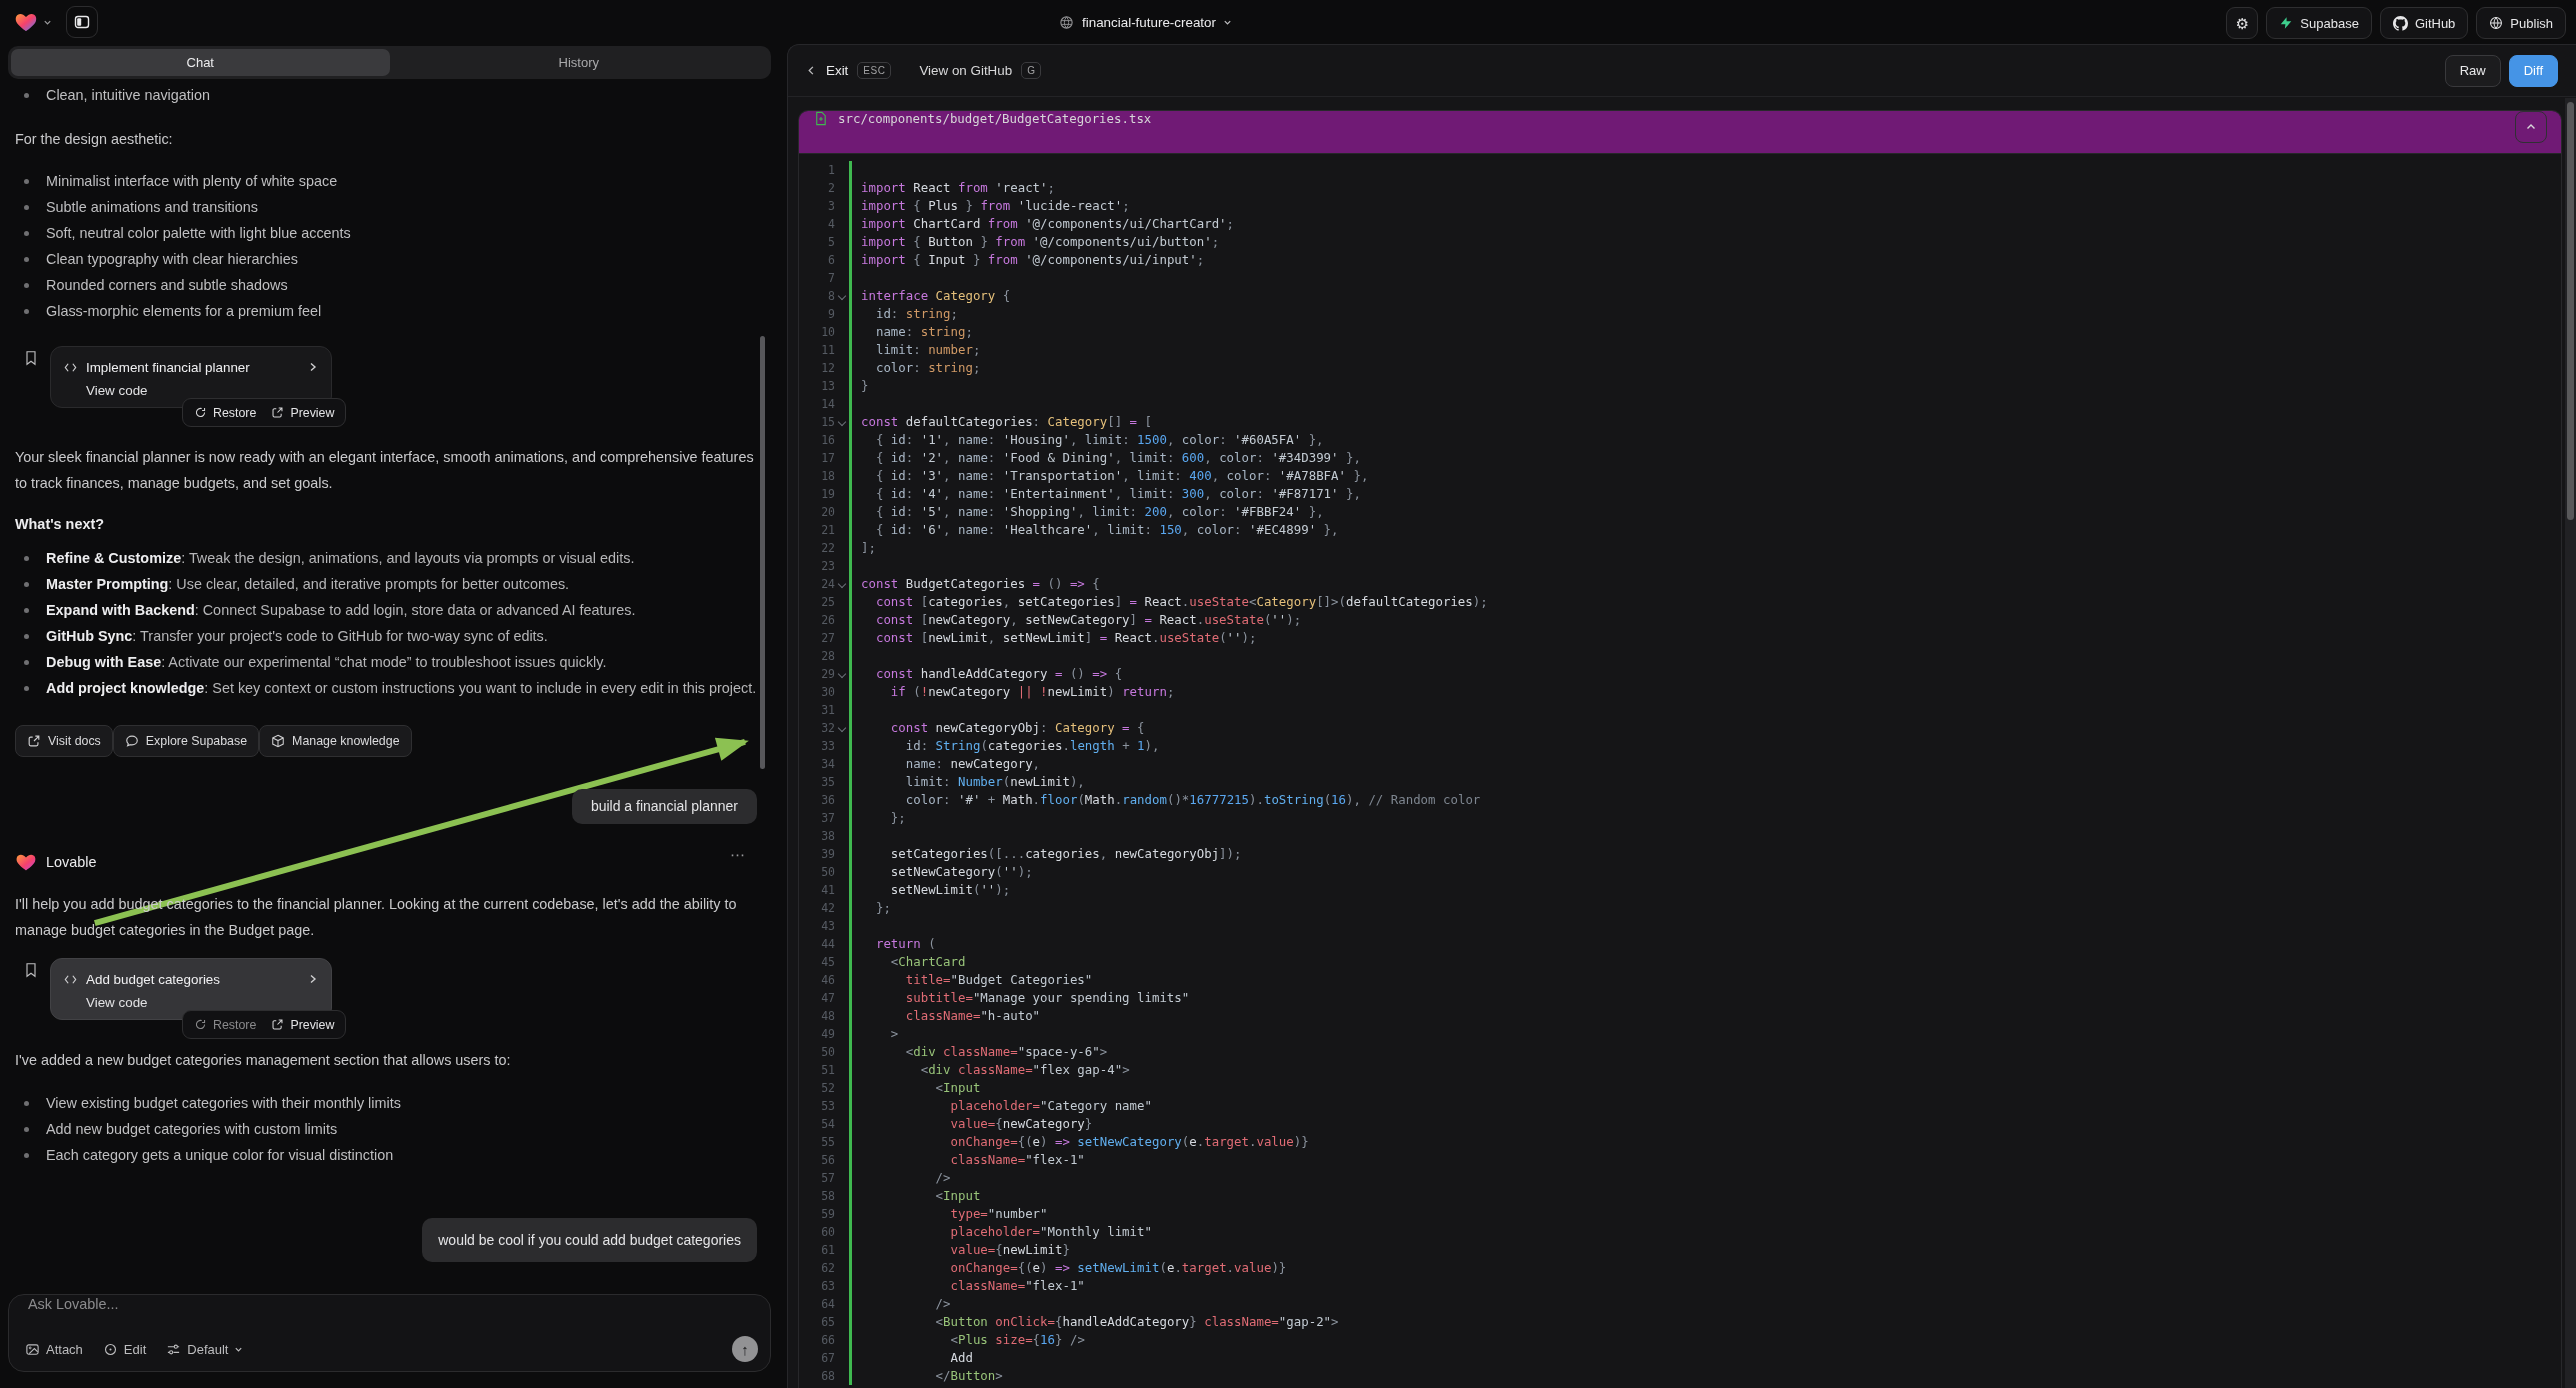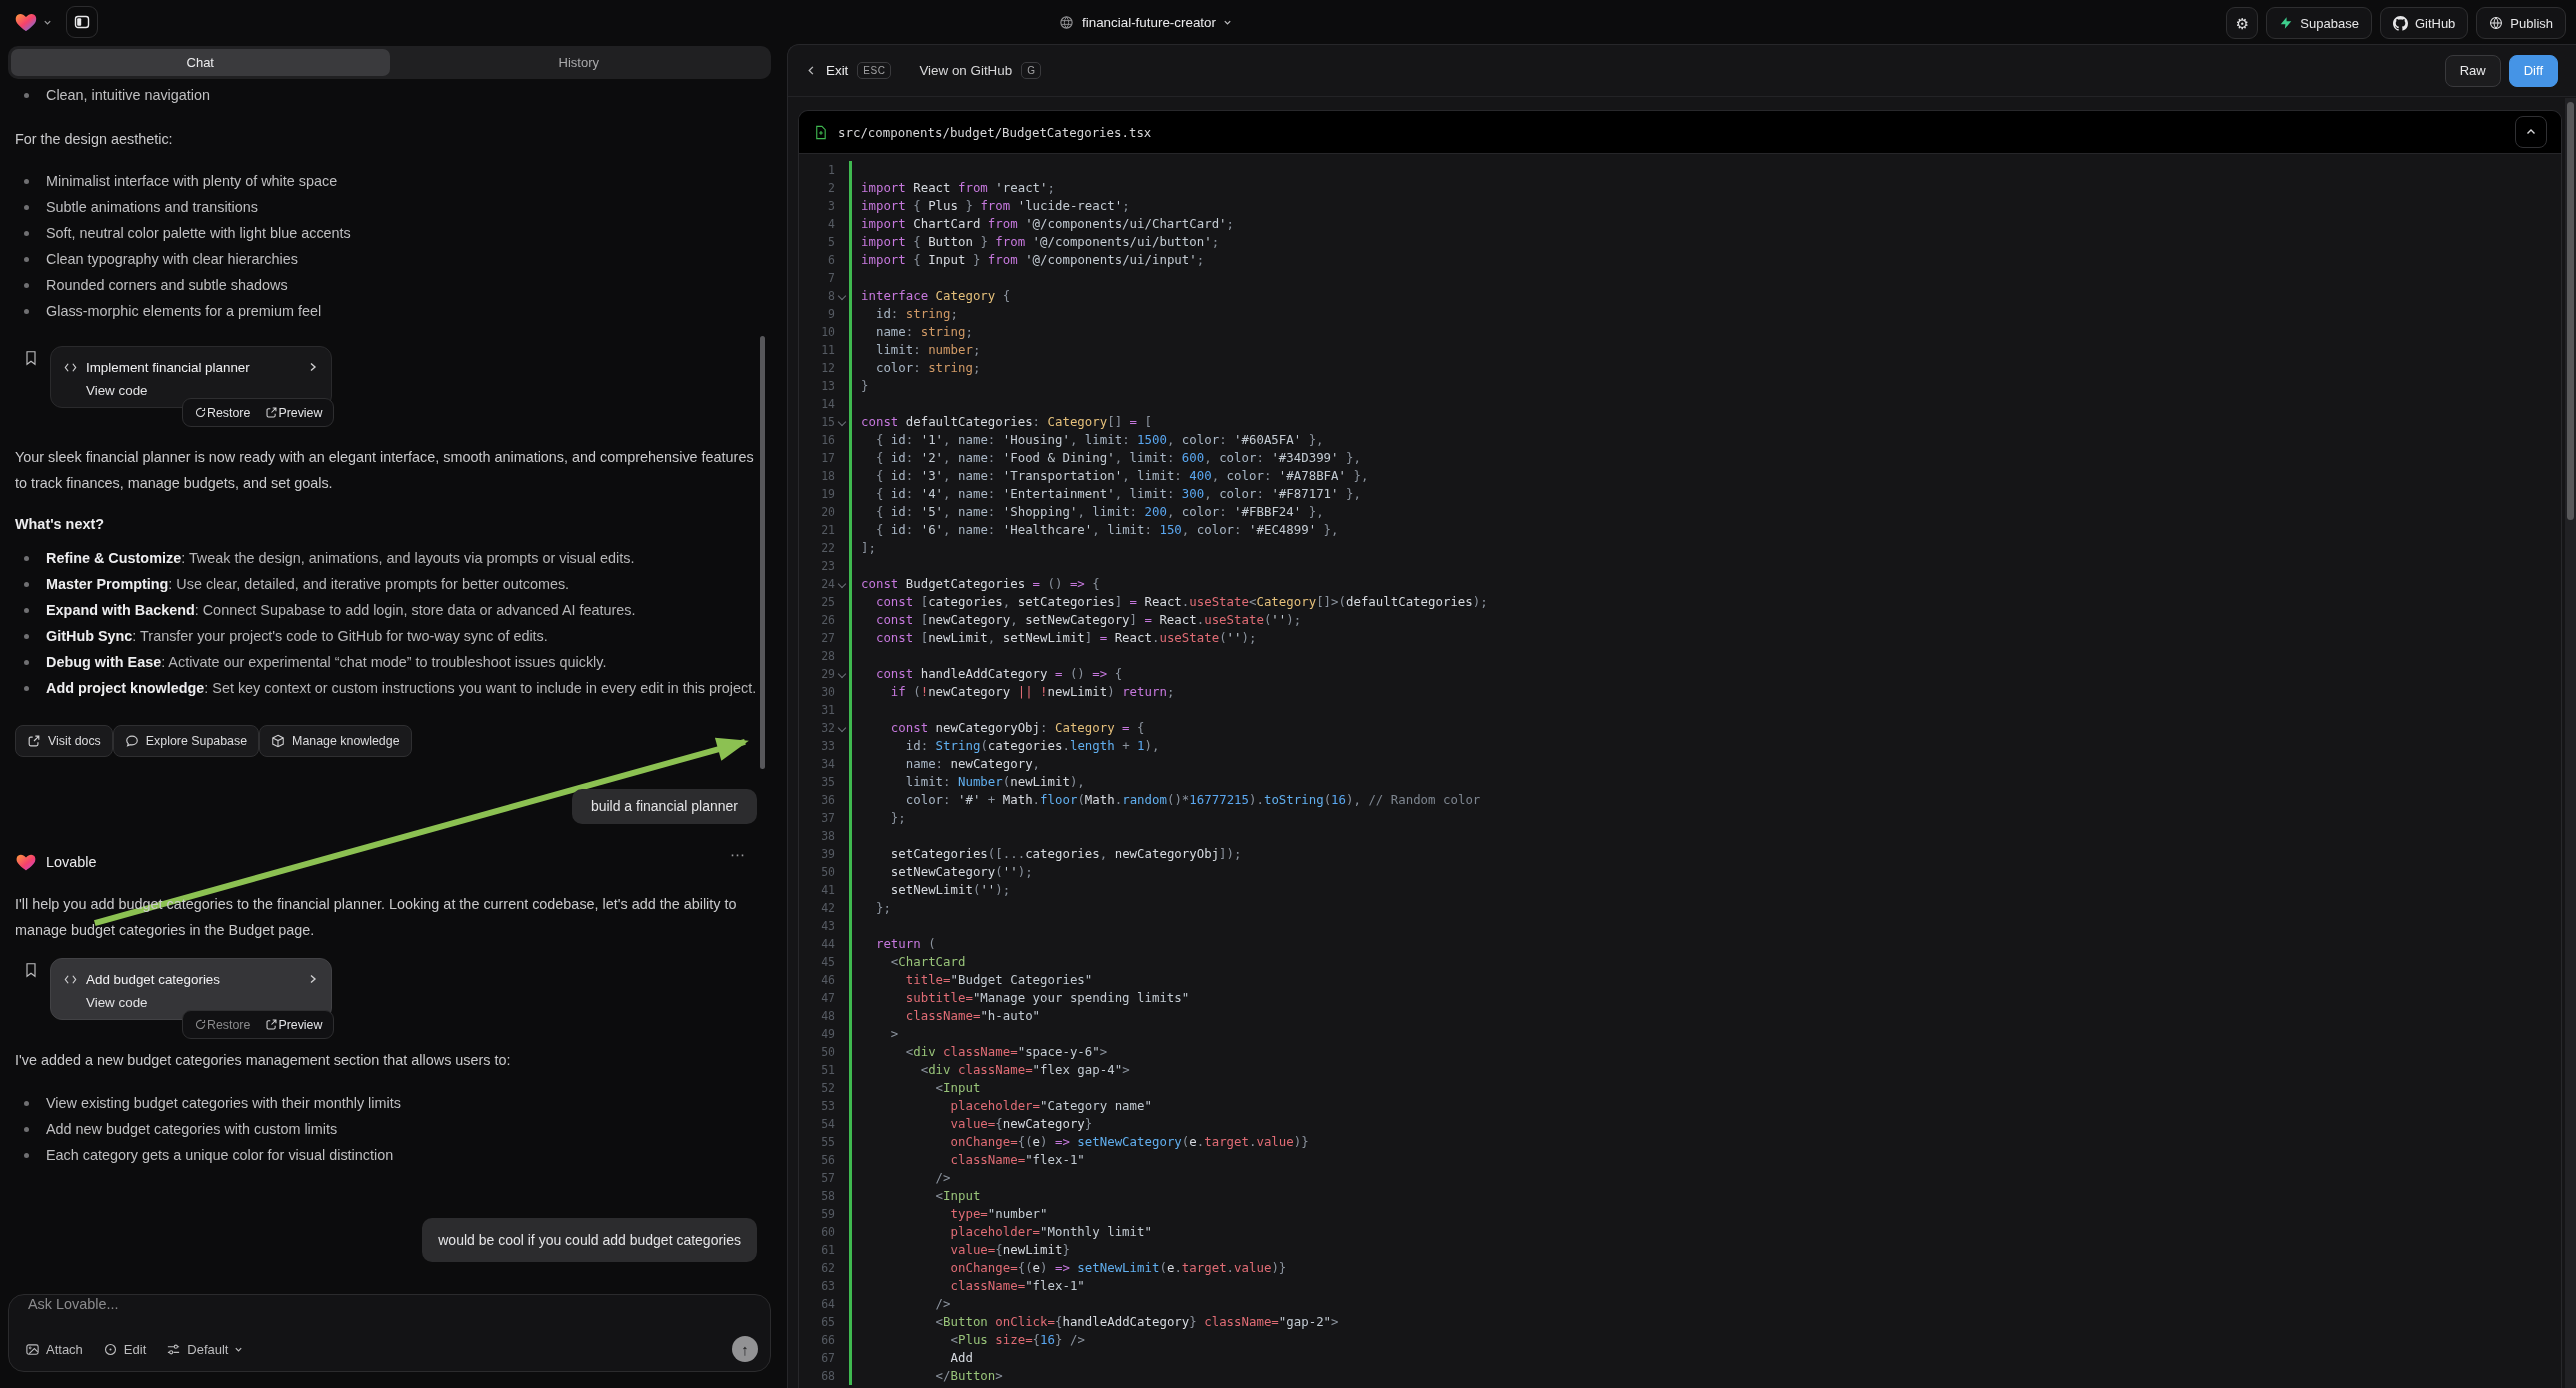--- a/index.html
+++ b/index.html
@@ -68,21 +68,21 @@
   .action-card{border-radius:12px;padding:8px 12px;box-sizing:border-box;height:62px;}
   .card-wrap.c1 .action-card{background:#18181a;border:1px solid #2a2a2c;}
   .card-wrap.c2 .action-card{background:#353538;border:1px solid #424245;}
   .ac-row1{display:flex;align-items:center;gap:8px;height:24px;}
   .code-ic{width:15px;height:15px;stroke:#cdcdcf;fill:none;}
   .ac-title{color:#f0f0f2;font-size:13.4px;flex:1;}
   .ac-chev{width:12px;height:12px;stroke:#cfcfd1;fill:none;}
   .ac-link{margin-left:23px;margin-top:2px;color:#e2e2e4;font-size:13.4px;line-height:20px;}
   .pill{position:absolute;left:132px;top:52px;height:27px;display:flex;align-items:center;gap:15px;
     padding:0 11px;background:#111113;border:1px solid #2e2e30;border-radius:9px;white-space:nowrap;}
-  .pill .pi{display:flex;align-items:center;gap:0;color:#e3e3e5;font-size:12.4px;}
+  .pill .pi{display:flex;align-items:center;gap:6px;color:#e3e3e5;font-size:12.4px;}
   .pill .pi svg{width:13px;height:13px;stroke:#d5d5d7;fill:none;}
   .pill .pi.dim,.pill .pi.dim svg{color:#8a8a8c;stroke:#8a8a8c;}
 
   .chat-thumb{position:absolute;left:760px;top:292px;width:5px;height:433px;border-radius:3px;
     background:#57575a;z-index:5;}
 
   
   .composer{position:absolute;left:8px;right:16px;bottom:16px;height:78px;background:#131315;
     border:1px solid #2b2b2d;border-radius:16px;box-sizing:border-box;z-index:4;}
   .composer input{position:absolute;left:17px;top:0;right:17px;background:transparent;border:none;
@@ -105,21 +105,21 @@
     letter-spacing:0.5px;}
   .vog{margin-left:28px;display:flex;align-items:center;gap:9px;color:#d8d8da;font-size:13.4px;}
   .ct-right{margin-left:auto;display:flex;gap:8px;}
   .raw-btn{height:30px;padding:0 14px;display:flex;align-items:center;background:#1c1c1e;
     border:1px solid #39393c;border-radius:8px;color:#e8e8ea;font-size:13px;}
   .diff-btn{height:30px;padding:0 14px;display:flex;align-items:center;background:#4594e6;
     border:1px solid #4594e6;border-radius:8px;color:#fff;font-size:13px;}
 
   .filecard{position:absolute;left:10px;right:14px;top:65px;bottom:0;background:#151517;
     border:1px solid #28282b;border-bottom:none;border-radius:10px 10px 0 0;overflow:hidden;}
-  .filehead{height:42px;display:flex;align-items:center;gap:10px;padding:0 14px;background:#000000;
+  .filehead{height:42px;display:flex;align-items:flex-start;gap:10px;padding:0 14px;background:#701a75;
     border-bottom:1px solid #262629;}
   .file-ic{width:15px;height:15px;stroke:#3fb950;fill:none;}
   .file-path{font-family:"DejaVu Sans Mono",monospace;font-size:12.4px;color:#d6d6d8;flex:1;}
   .collapse-btn{width:30px;height:30px;border:1px solid #303033;border-radius:8px;display:flex;
     align-items:center;justify-content:center;}
   .collapse-btn svg{width:12px;height:12px;stroke:#d8d8da;fill:none;}
 
   .codelist{padding-top:7px;font-family:"DejaVu Sans Mono",monospace;font-size:12.4px;}
   .code-line{display:flex;height:18px;align-items:stretch;padding-left:8px;}
   .ln{width:28px;text-align:right;color:#565b63;font-size:11.5px;line-height:18px;flex:none;}

